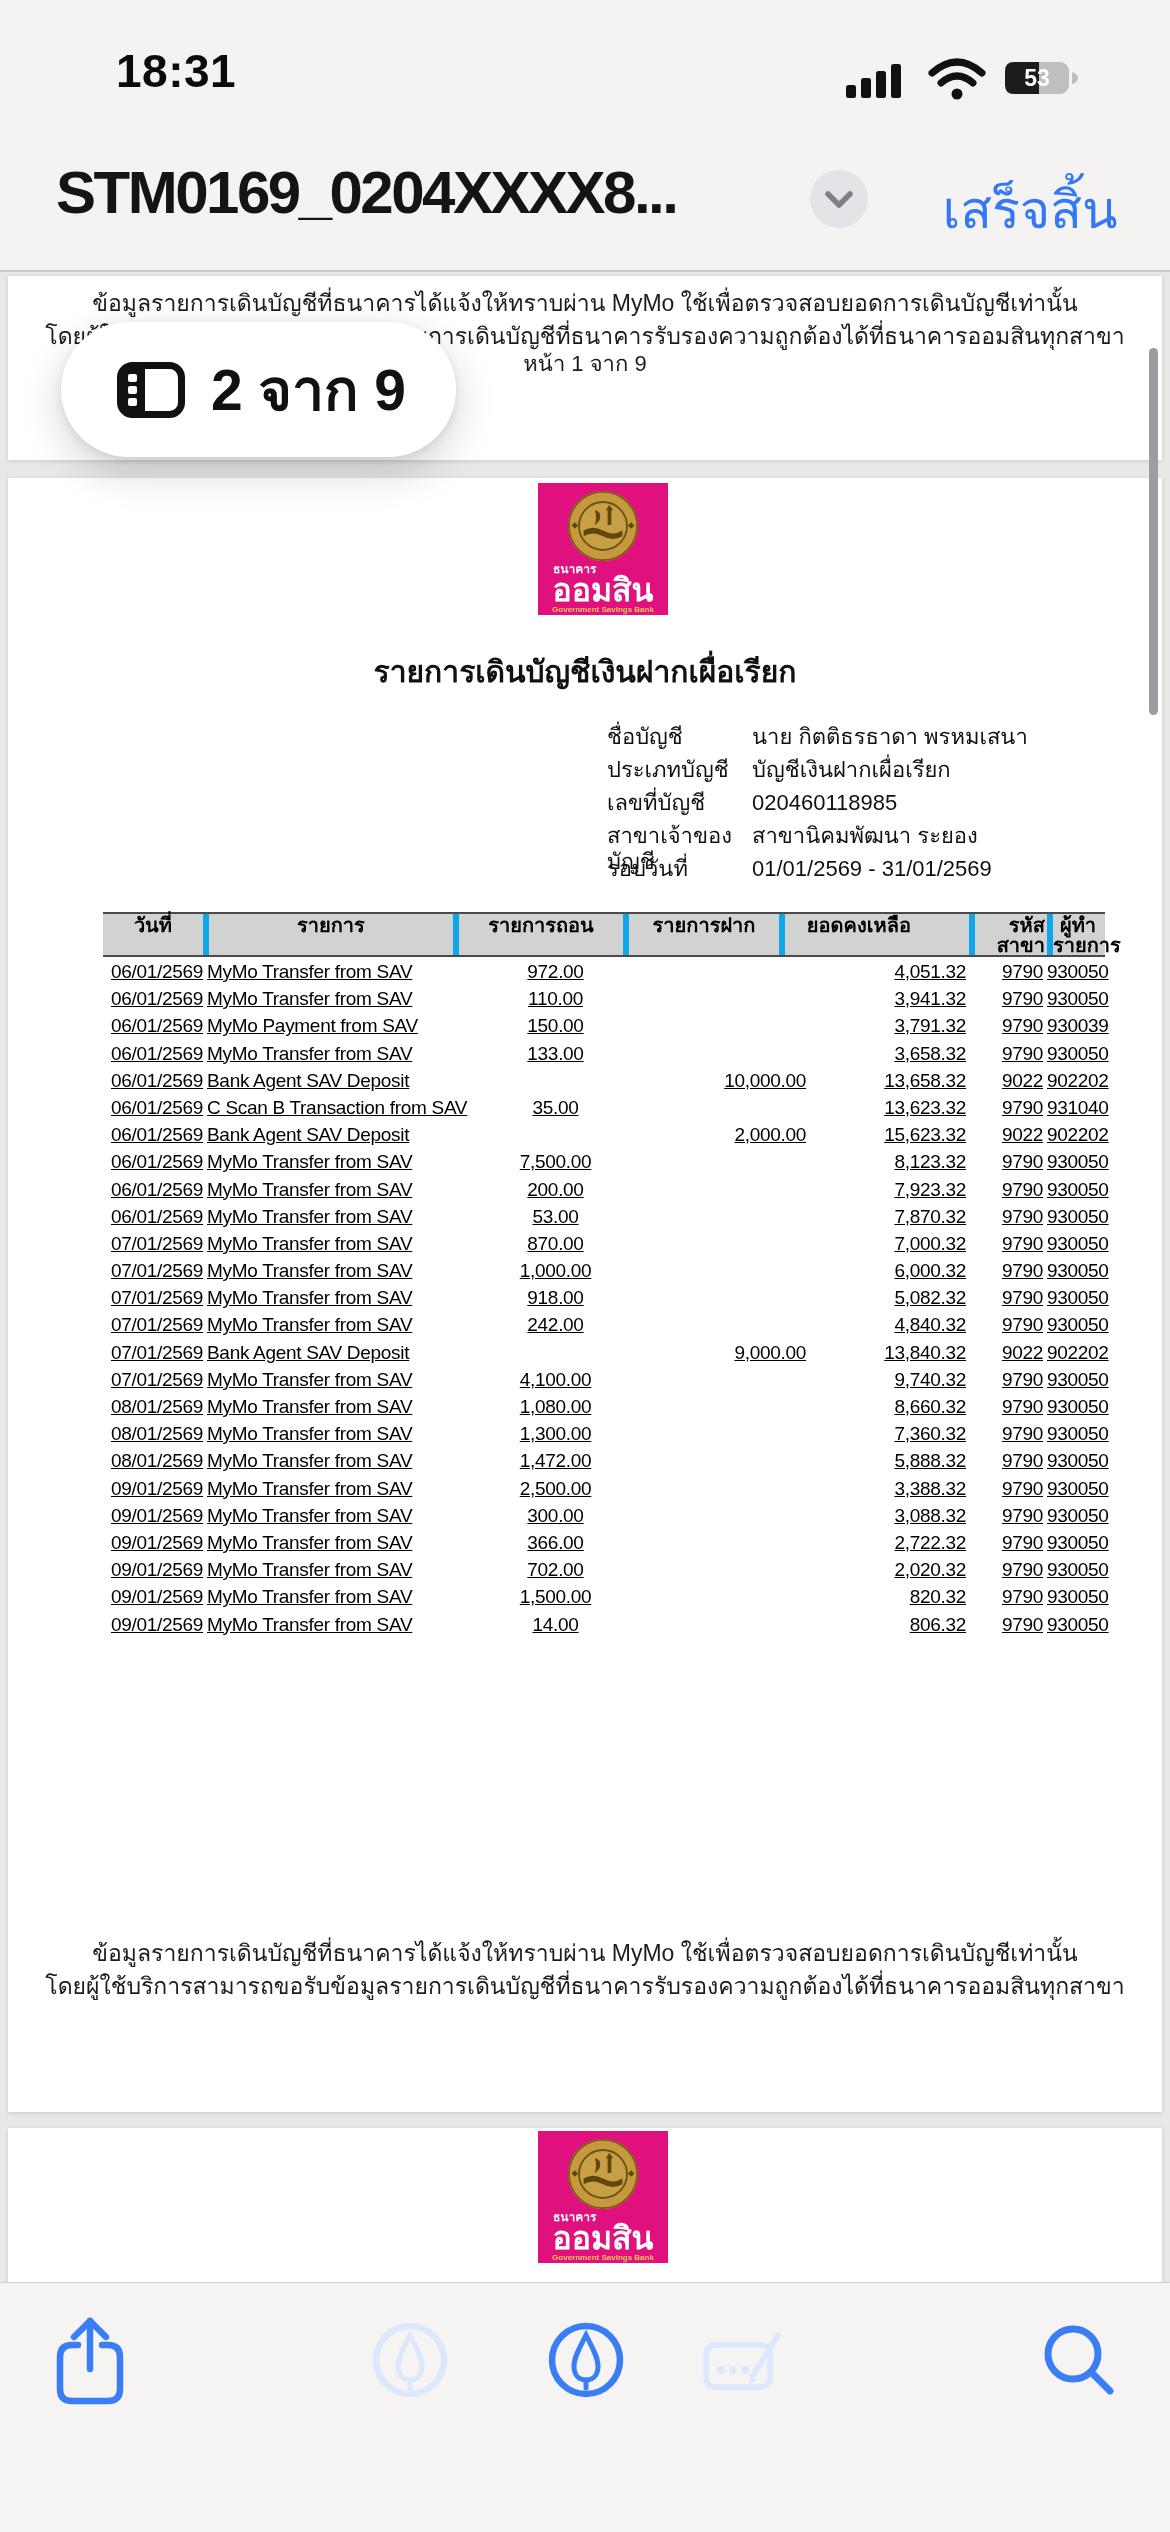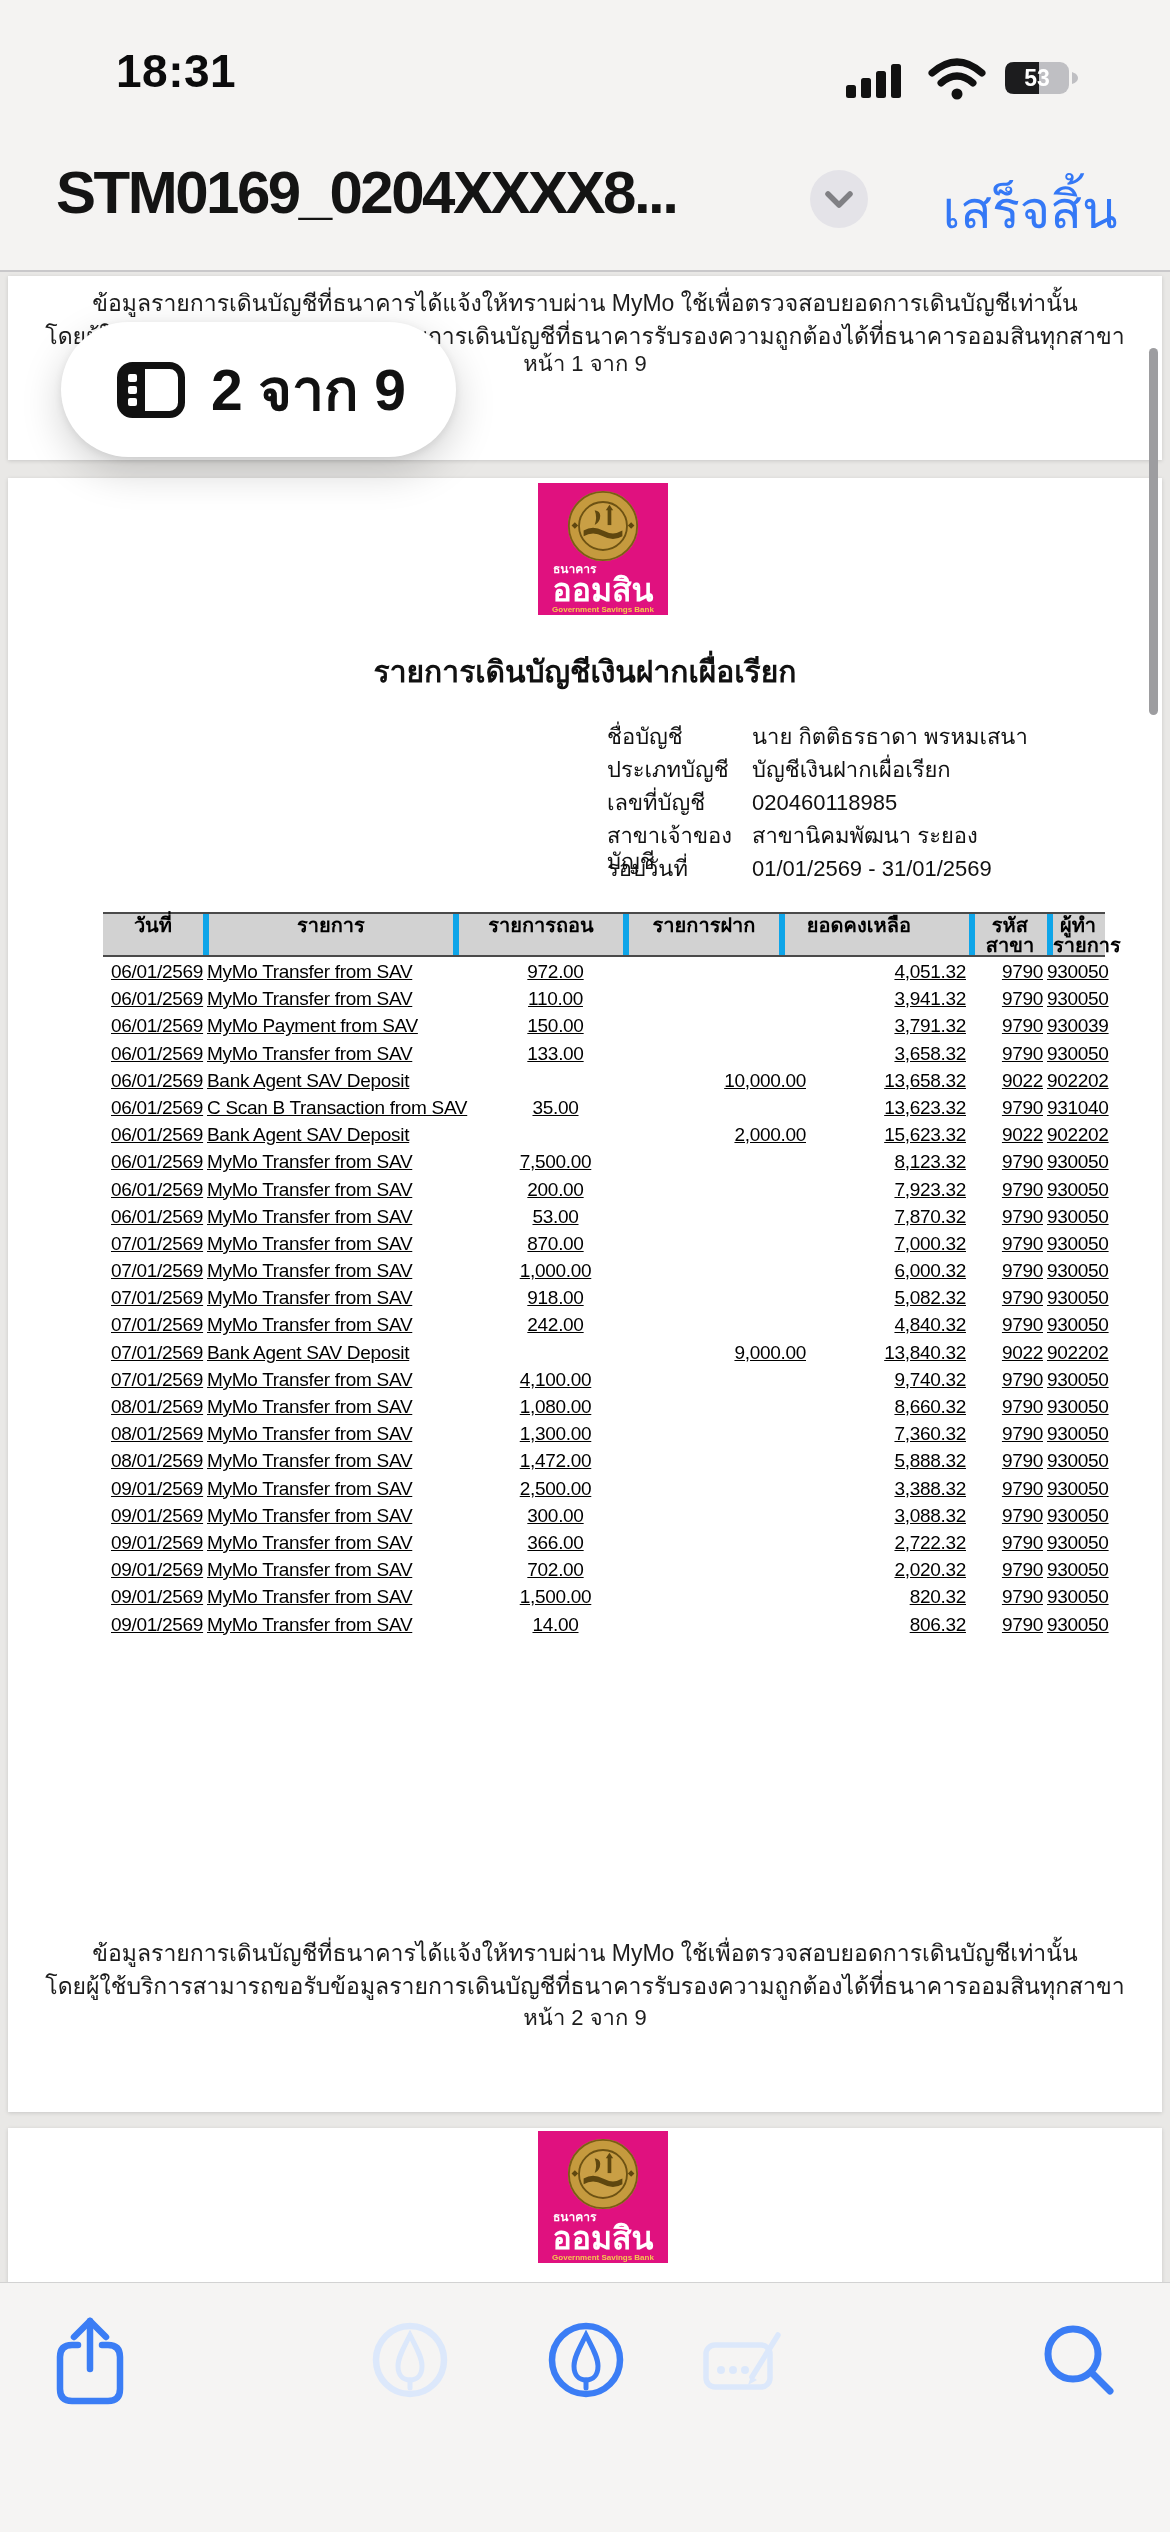--- a/index.html
+++ b/index.html
@@ -177,21 +177,21 @@
         </div>
         <div class="hcell c2" style="text-align: center; padding-left: 0px; padding-right: 0px;">
           <div>รายการถอน</div>
         </div>
         <div class="hcell c3" style="text-align: center; padding-left: 0px; padding-right: 0px;">
           <div>รายการฝาก</div>
         </div>
         <div class="hcell c4" style="text-align: center; padding-left: 0px; padding-right: 0px;">
           <div>ยอดคงเหลือ</div>
         </div>
-        <div class="hcell c5" style="text-align: center; padding-left: 0px; padding-right: 2px; margin-left: 36px;">
+        <div class="hcell c5" style="text-align: right; padding-left: 0px; padding-right: 2px; margin-left: 36px;">
           <div>รหัส</div>
           <div>สาขา</div>
         </div>
         <div class="hcell c6" style="text-align: center; padding-left: 0px; padding-right: 2px;">
           <div>ผู้ทำ</div>
           <div>รายการ</div>
         </div>
       </div>
     <div class="trows">
         <div class="trow">
@@ -416,21 +416,20 @@
           <div class="tc c2">14.00</div>
           <div class="tc c3"></div>
           <div class="tc c4">806.32</div>
           <div class="tc c5">9790</div>
           <div class="tc c6">930050</div>
         </div>
       </div>
 
     <div class="cline disc" style="top:1460px">ข้อมูลรายการเดินบัญชีที่ธนาคารได้แจ้งให้ทราบผ่าน MyMo ใช้เพื่อตรวจสอบยอดการเดินบัญชีเท่านั้น</div>
     <div class="cline disc" style="top:1493px">โดยผู้ใช้บริการสามารถขอรับข้อมูลรายการเดินบัญชีที่ธนาคารรับรองความถูกต้องได้ที่ธนาคารออมสินทุกสาขา</div>
-    <div class="cline pnum" style="top:1526px">หน้า 2 จาก 9</div>
   </div>
 
   <div class="page page3">
     <div class="gsb-logo logo-p3">
       <svg class="emblem" width="78" height="78" viewBox="0 0 78 78">
         <circle cx="39" cy="39" r="38" fill="#c59a3e"></circle>
         <circle cx="39" cy="39" r="37" fill="none" stroke="#7a5c16" stroke-width="2"></circle>
         <circle cx="39" cy="39" r="26" fill="#c99f45" stroke="#6d5213" stroke-width="2"></circle>
         <path d="M30 22 q3 8 0 16 q6 -3 6 -10 q0 -5 -6 -6 Z" fill="#5f470f"></path>
         <rect x="44" y="20" width="4" height="18" fill="#5f470f"></rect>

